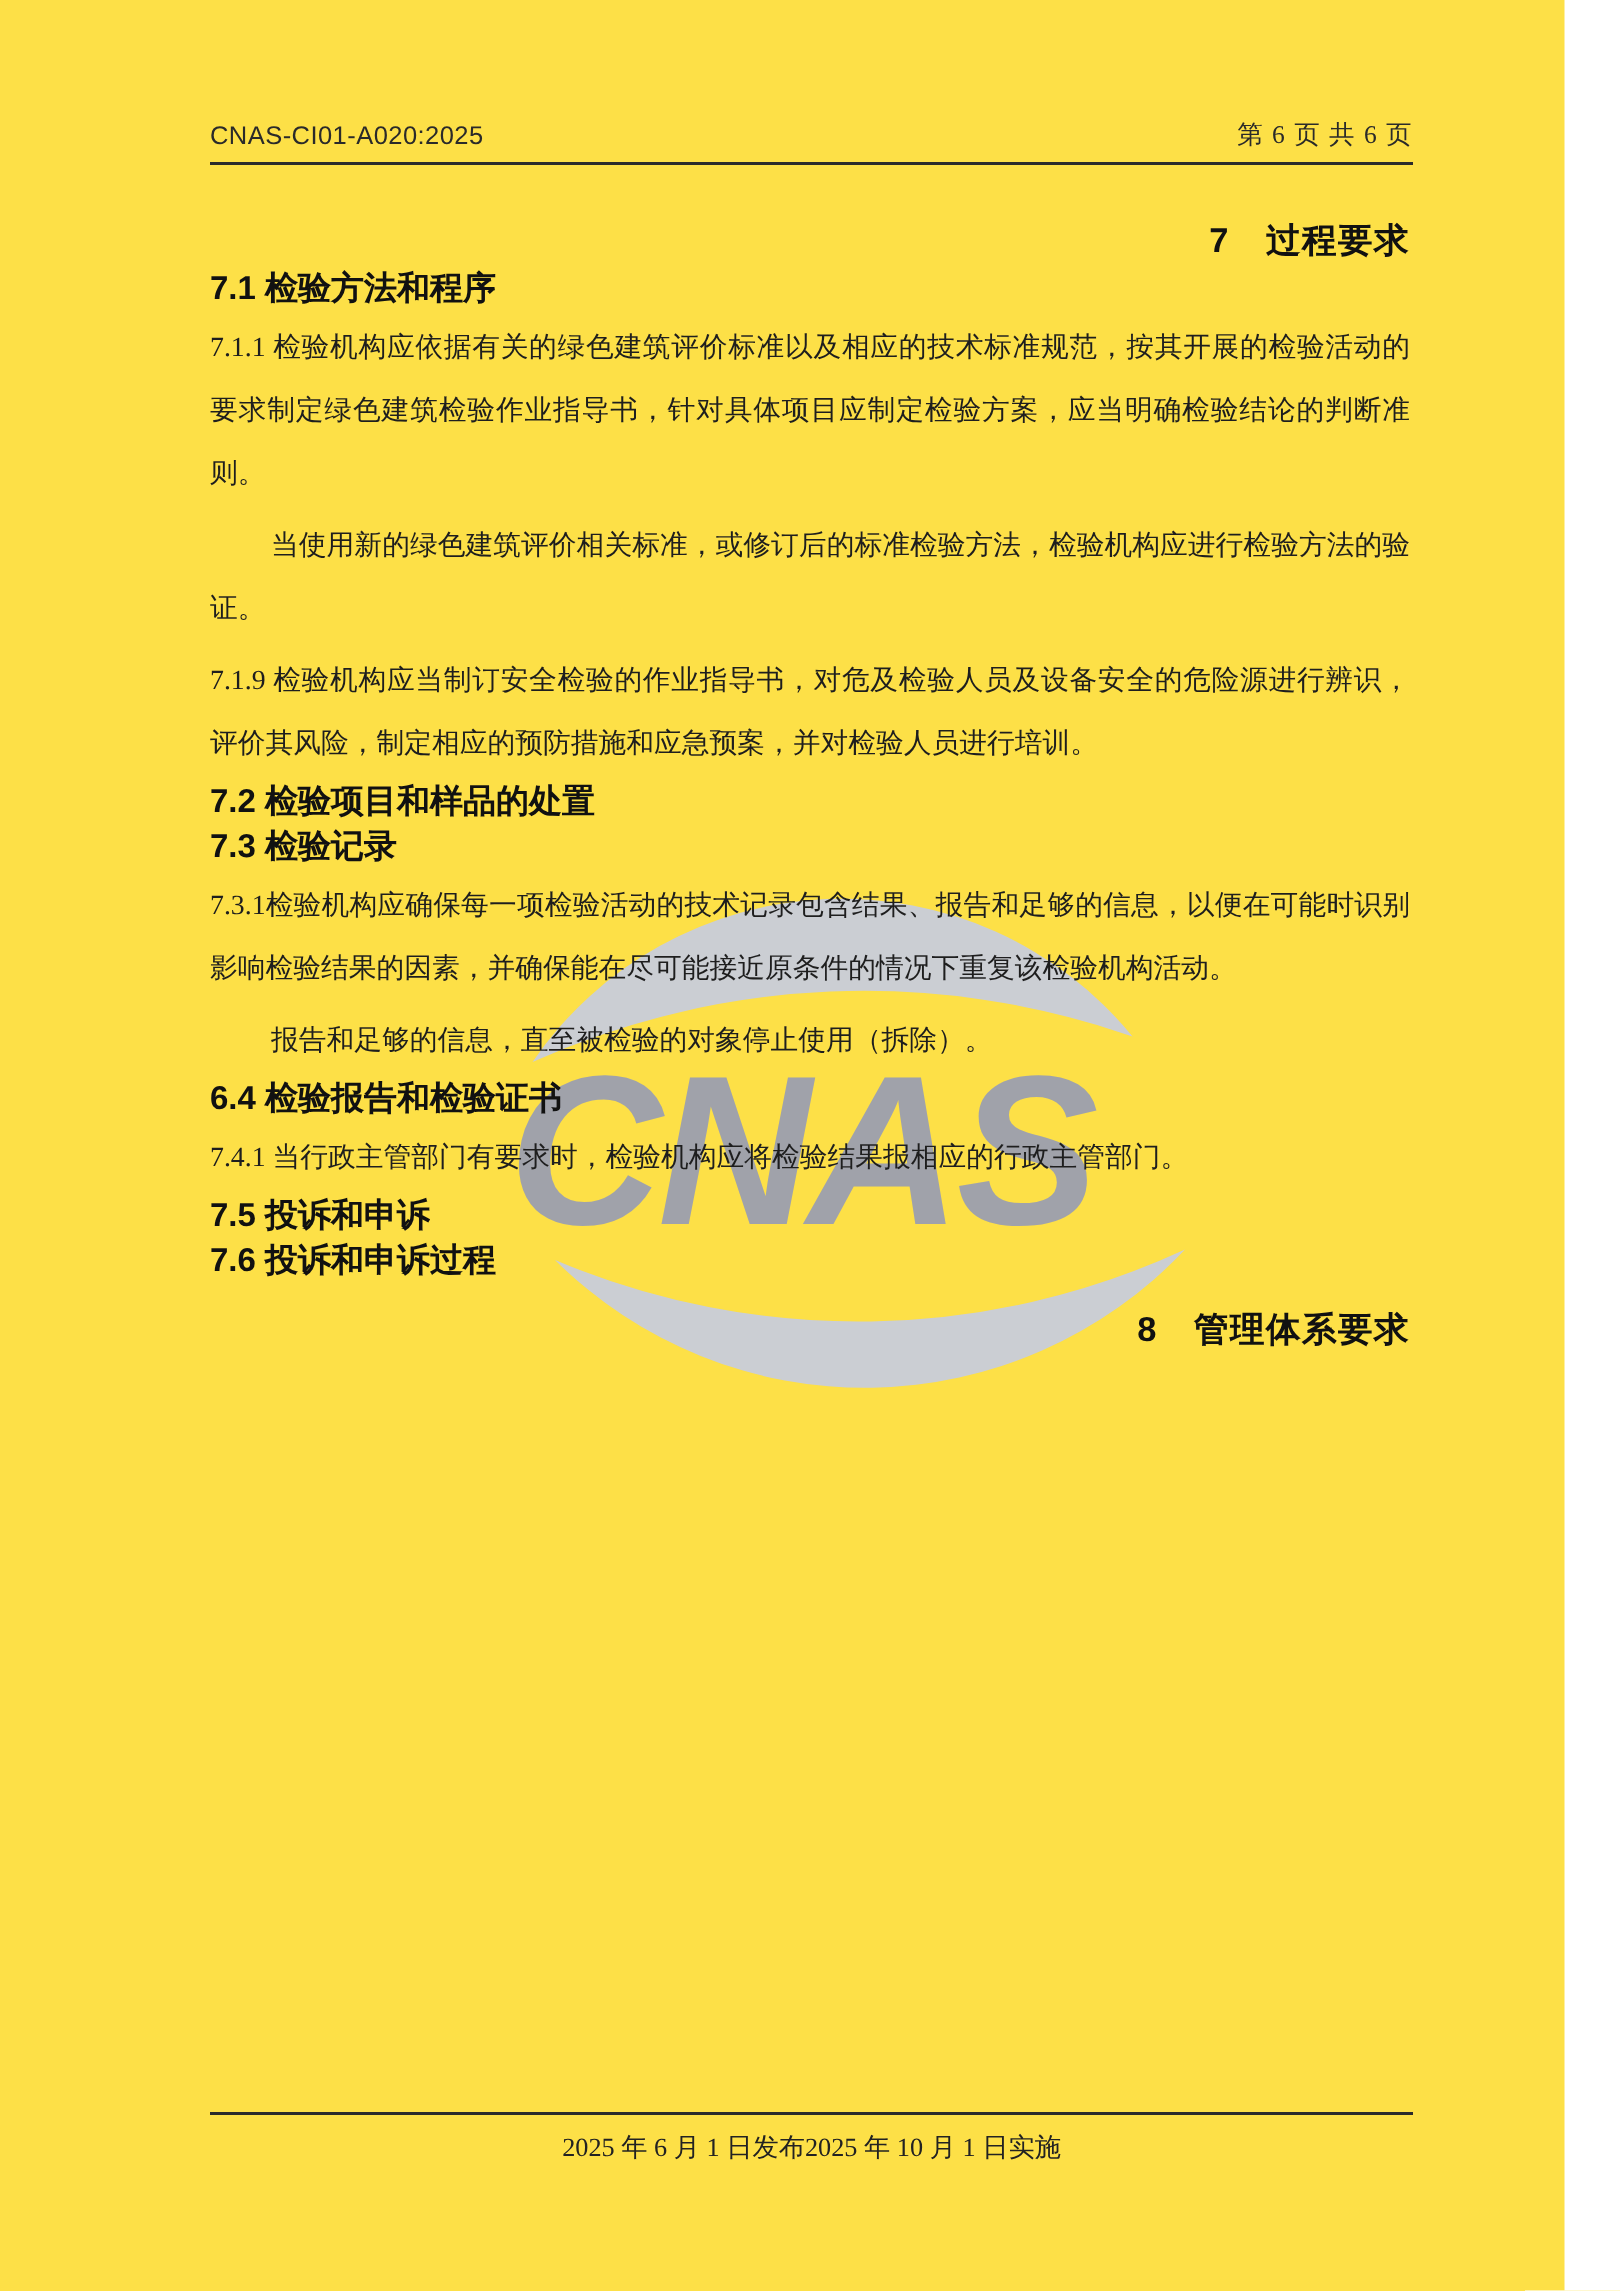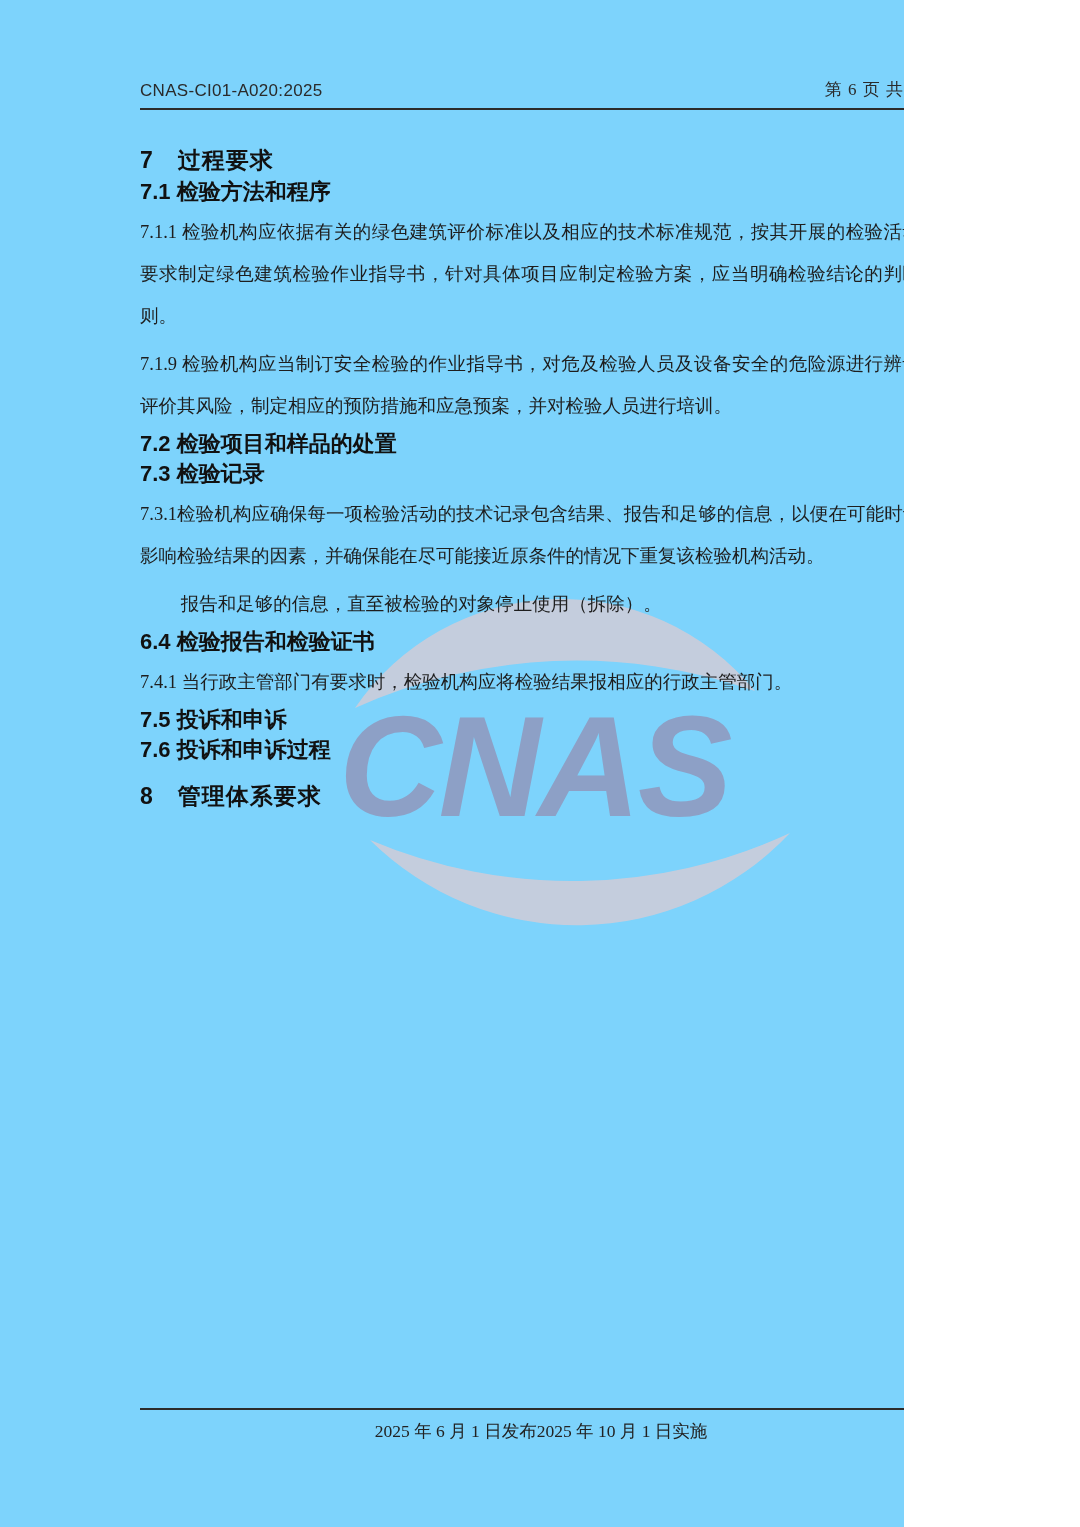--- a/index.html
+++ b/index.html
@@ -2,23 +2,23 @@
 <html><head>
 <meta charset="utf-8">
 <style>
   html, body {
     margin: 0;
     padding: 0;
     background: #ffffff;
   }
   .page {
     position: relative;
-    width: 904px;
+    width: 1043px;
     height: 1527px;
-    background: #7dd3fc;
+    background: #fde047;
     overflow: hidden;
     color: #1c1c1c;
     font-family: "Liberation Serif", serif;
     text-decoration: underline;
   }
 
   
   .page-header {
     position: absolute;
     top: 78px;
@@ -64,20 +64,21 @@
   }
   .blk { margin: 0; }
   .h1 {
     font-family: "Liberation Sans", sans-serif;
     font-weight: bold;
     font-size: 23px;
     line-height: 30px;
     margin-top: 18px;
     letter-spacing: 1px;
     color: #111;
+    text-align: right;
   }
   .h2 {
     font-family: "Liberation Sans", sans-serif;
     font-weight: bold;
     font-size: 22px;
     line-height: 26px;
     margin-top: 4px;
     color: #111;
   }
   .p {
@@ -120,20 +121,21 @@
       <path d="M 20 120 A 250 250 0 0 1 420 103 A 540 540 0 0 0 20 120 Z" fill="#c8ccdb" fill-opacity="0.95"></path>
       <text x="4" y="228" font-family="Liberation Sans, sans-serif" font-style="italic" font-weight="bold" font-size="142" letter-spacing="-3" fill="#8f97bc" fill-opacity="0.85">CNAS</text>
       <path d="M 35 252 A 293 293 0 0 0 455 245 A 518 518 0 0 1 35 252 Z" fill="#c8ccdb" fill-opacity="0.95"></path>
     </svg>
   </div>
 
   <div class="content">
       <div class="blk h1">7　过程要求</div>
       <div class="blk h2">7.1 检验方法和程序</div>
       <div class="blk p">7.1.1 检验机构应依据有关的绿色建筑评价标准以及相应的技术标准规范，按其开展的检验活动的要求制定绿色建筑检验作业指导书，针对具体项目应制定检验方案，应当明确检验结论的判断准则。</div>
+      <div class="blk p indent">当使用新的绿色建筑评价相关标准，或修订后的标准检验方法，检验机构应进行检验方法的验证。</div>
       <div class="blk p">7.1.9 检验机构应当制订安全检验的作业指导书，对危及检验人员及设备安全的危险源进行辨识，评价其风险，制定相应的预防措施和应急预案，并对检验人员进行培训。</div>
       <div class="blk h2">7.2 检验项目和样品的处置</div>
       <div class="blk h2">7.3 检验记录</div>
       <div class="blk p">7.3.1检验机构应确保每一项检验活动的技术记录包含结果、报告和足够的信息，以便在可能时识别影响检验结果的因素，并确保能在尽可能接近原条件的情况下重复该检验机构活动。</div>
       <div class="blk p indent">报告和足够的信息，直至被检验的对象停止使用（拆除）。</div>
       <div class="blk h2">6.4 检验报告和检验证书</div>
       <div class="blk p">7.4.1 当行政主管部门有要求时，检验机构应将检验结果报相应的行政主管部门。</div>
       <div class="blk h2">7.5 投诉和申诉</div>
       <div class="blk h2">7.6 投诉和申诉过程</div>
       <div class="blk h1">8　管理体系要求</div>

